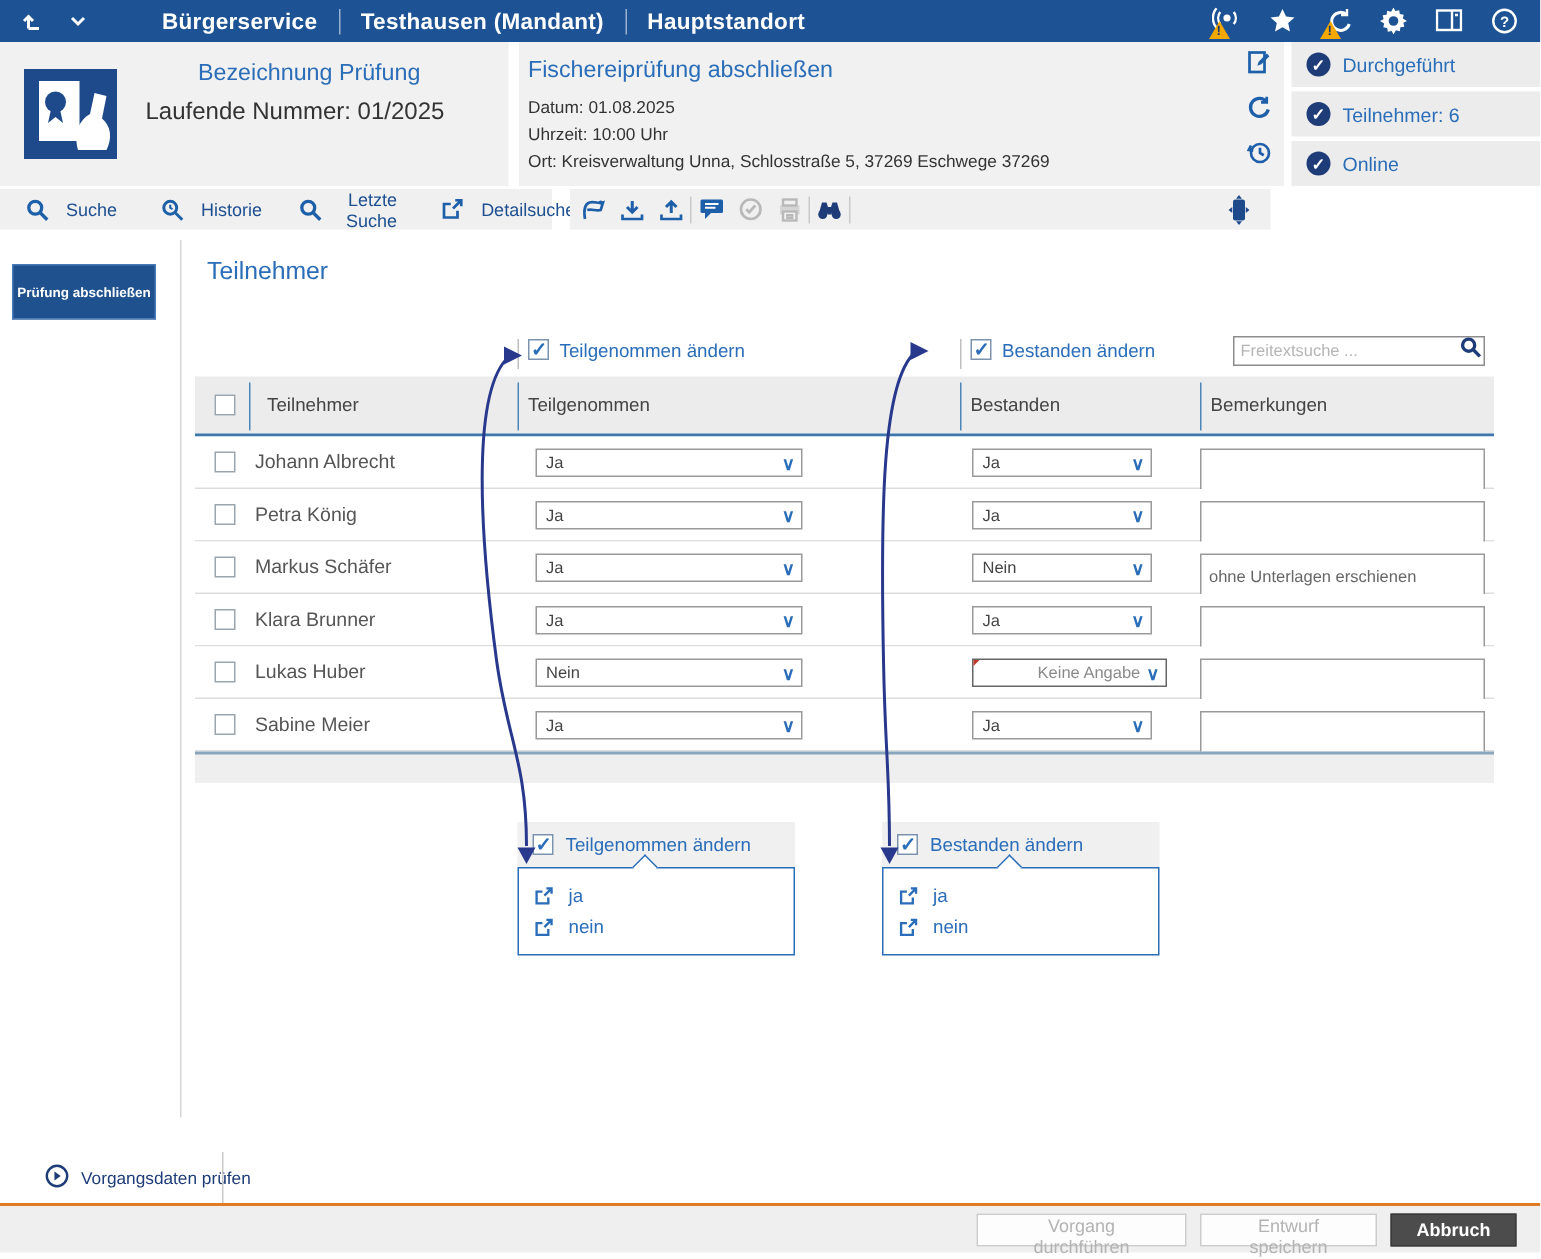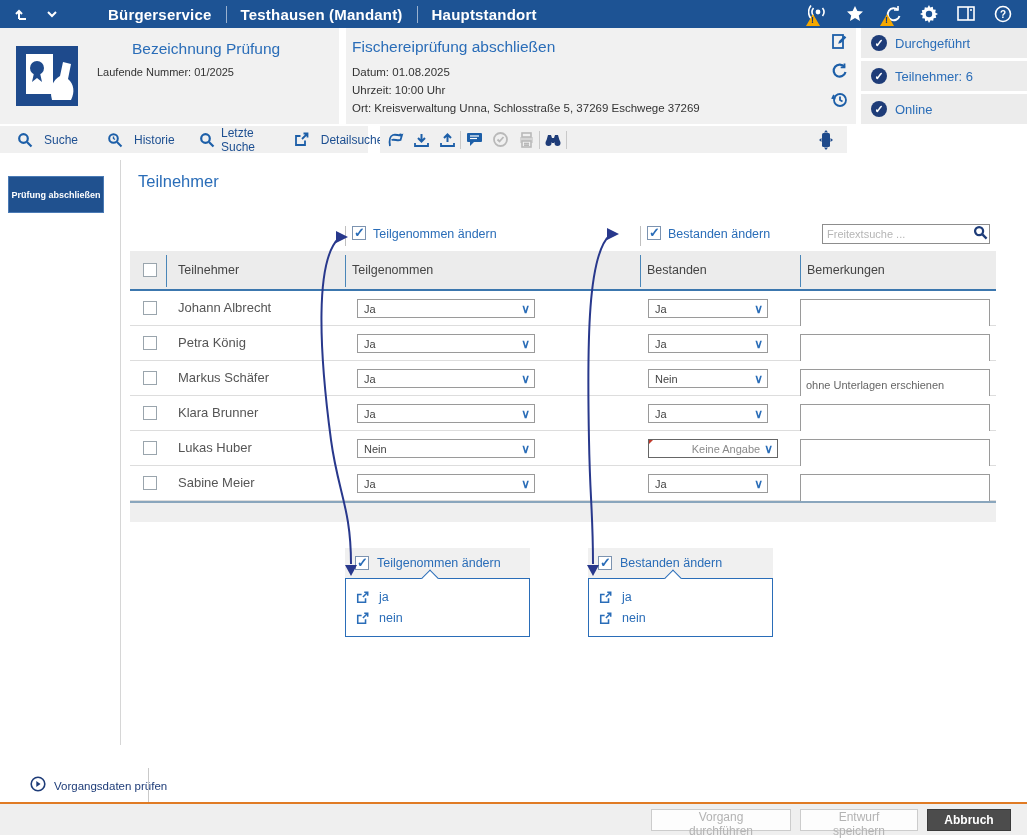--- a/index.html
+++ b/index.html
@@ -17,32 +17,32 @@
   .warn-badge { position:absolute; left:-2px; bottom:-2px; width:0; height:0; border-left:7px solid transparent; border-right:7px solid transparent; border-bottom:12px solid #f5a800; }
   .warn-badge::after { content:"!"; position:absolute; left:-2px; top:1px; font-size:9px; font-weight:bold; color:#1d3a6e; }
 
   
   .hdr { position:absolute; left:0; top:28px; width:1027px; height:96px; }
   .hdr-sec { position:absolute; top:0; height:96px; background:#f1f1f1; }
   .hdr-left { left:0; width:339px; }
   .hdr-mid { left:346px; width:510px; }
   .cert-box { position:absolute; left:16px; top:18px; width:62px; height:60px; }
   .hdr-title { position:absolute; left:96px; top:12px; font-size:15.5px; color:#2a6db8;margin-left:36px; }
-  .hdr-sub { position:absolute; left:97px; top:38px; font-size:11px; color:#333; }
+  .hdr-sub { position:absolute; left:97px; top:38px; font-size:16px; color:#333; }
   .proc-title { position:absolute; left:6px; top:10px; font-size:15.5px; color:#2a6db8; }
   .proc-line { position:absolute; left:6px; font-size:11.5px; color:#333; }
   .hdr-mid-icons { position:absolute; right:8px; top:5px; display:flex; flex-direction:column; gap:8px; color:#1d5fa8; }
   .status-col { position:absolute; left:861px; top:0; width:166px; }
   .status-row { position:absolute; left:0; width:166px; height:30px; background:#ececec; display:flex; align-items:center; gap:8px; padding-left:10px; }
   .chk-circle { width:16px; height:16px; border-radius:50%; background:#1e3c78; color:#fff; font-size:11px; font-weight:bold; display:flex; align-items:center; justify-content:center; flex:0 0 16px; }
   .status-row span.lbl { font-size:13px; color:#2a6db8; }
 
   
   .toolbar-a, .toolbar-b { position:absolute; top:126px; height:27px; background:#f0f0f0; display:flex; align-items:center; }
-  .toolbar-a { left:0; width:368px; }
+  .toolbar-a { left:0; width:368px;text-align:right; }
   .toolbar-b { left:380px; width:467px; }
   .tbtn { display:flex; align-items:center; gap:6px; padding:0 12px; height:27px; color:#1d4f91; font-size:12px; cursor:default; }
   .tsep { width:1px; height:18px; background:#c9c9c9; }
   .tico { width:26px; height:27px; display:flex; align-items:center; justify-content:center; color:#1d5fa8; }
   .tico.disabled { color:#b9b9b9; }
   .phone-slot { margin-left:auto; margin-right:8px; }
 
   
   .divider-v { position:absolute; left:120px; top:160px; width:1px; height:585px; background:#d6d6d6; }
   .sidebar-btn { position:absolute; left:8px; top:176px; width:96px; height:37px; background:#20518f; border:1px solid #4a7ab5; color:#fff; font-size:9px; font-weight:bold; font-family:"Liberation Sans", sans-serif; }
@@ -59,21 +59,21 @@
   .search-box { position:absolute; left:822px; top:224px; width:168px; height:20px; border:1px solid #8d8d8d; background:#fff; display:flex; align-items:center; }
   .search-box input { flex:1; border:none; outline:none; font-size:11px; color:#555; padding:0 4px; font-family:"Liberation Sans", sans-serif; background:transparent; }
   .search-box input::placeholder { color:#b5b5b5; }
   .search-box .mag { color:#1e3c78; margin-right:4px; }
 
   .thead { position:absolute; left:130px; top:251px; width:866px; height:40px; background:#ececec; border-bottom:2px solid #3c77ae; }
   .thead .colsep { position:absolute; top:4px; width:1px; height:32px; background:#4a86b8; }
   .thead .hlabel { position:absolute; top:12px; font-size:12.5px; color:#444; }
   .trow { position:absolute; left:130px; width:866px; height:35px; border-bottom:1px solid #ddd; background:#fff; }
   .trow .cbx { position:absolute; left:13px; top:10px; }
-  .trow .nm { position:absolute; left:48px; top:9px; font-size:13px; color:#555; }
+  .trow .nm { position:absolute; left:40px; top:9px; font-size:13px; color:#555; }
   .combo { position:absolute; top:8px; height:19px; border:1px solid #9a9a9a; background:#fff; display:flex; align-items:center; }
   .combo .val { flex:1; font-size:11px; color:#444; padding-left:6px; white-space:nowrap; overflow:hidden; }
   .combo .chev { color:#2a6db8; font-size:12px; font-weight:bold; padding:0 4px; line-height:1; }
   .combo.t1 { left:227px; width:178px; }
   .combo.t2 { left:518px; width:120px; }
   .combo.noval { width:130px; border-color:#666; }
   .combo.noval .val { color:#8a8a8a;text-align:right; }
   .combo.noval::before { content:""; position:absolute; left:0; top:0; border-top:4px solid #c0392b; border-right:4px solid transparent; }
   .bem-input { position:absolute; left:670px; top:8px; width:190px; height:31px; border:1px solid #9a9a9a; background:#fff; font-size:11px; color:#666; padding:0 5px; font-family:"Liberation Sans", sans-serif; outline:none; }
   .tfoot { position:absolute; left:130px; top:501px; width:866px; height:21px; background:#efefef; border-top:2px solid #8aa6bd; }

